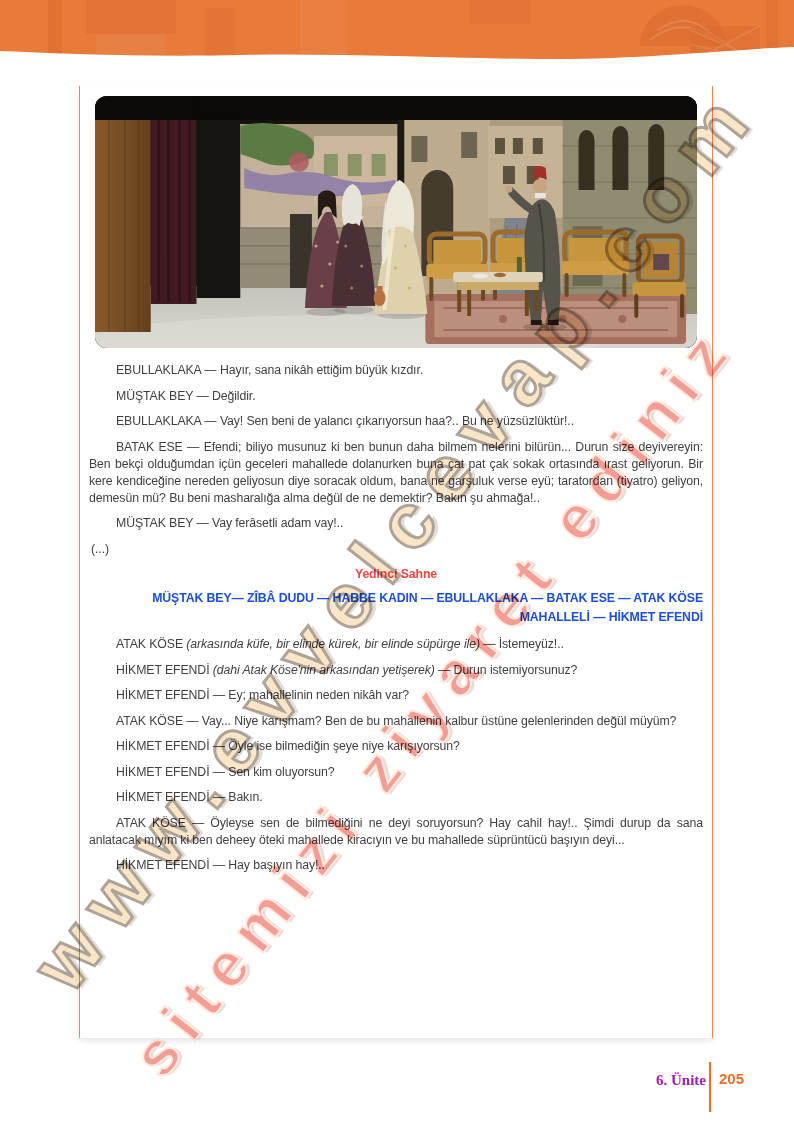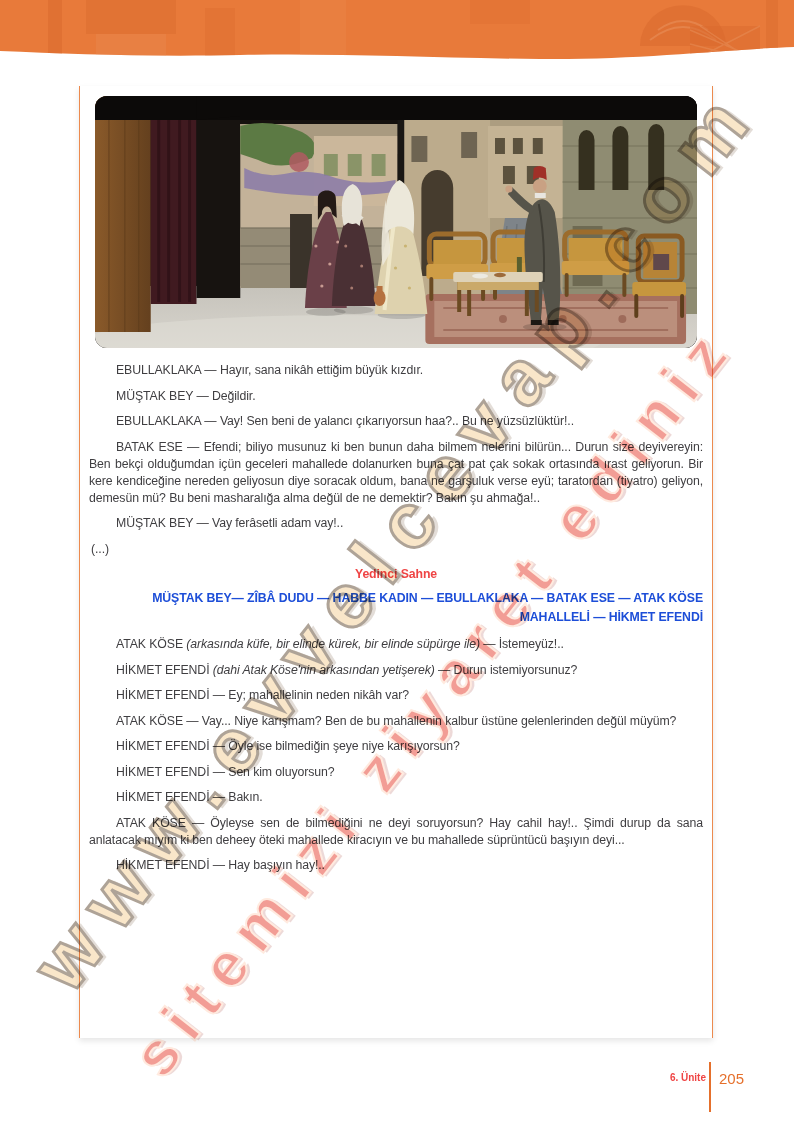--- a/index.html
+++ b/index.html
@@ -41,29 +41,29 @@
   }
   .dialogue p.cast{
     text-align:right;text-indent:0;font-weight:bold;color:#1d4ed8;
     line-height:19px;margin-bottom:9px;
   }
   .dialogue .dir{}
 
   
   .footer-unit{
     position:absolute;top:1072px;right:88px;z-index:3;
-    font-size:10px;font-weight:600;color:#ef4444;
+    font-size:15px;font-weight:600;color:#a21caf;font-family:Liberation Serif, serif;
   }
   .footer-divider{
     position:absolute;left:709px;top:1062px;width:2px;height:50px;
     background:#e5702c;z-index:3;
   }
   .footer-page{
     position:absolute;left:719px;top:1070px;z-index:3;
-    font-size:15px;font-weight:normal;color:#e5702c;
+    font-size:15px;font-weight:bold;color:#e5702c;
   }
 
   
   .wm{
     position:absolute;font-weight:bold;white-space:nowrap;
     pointer-events:none;z-index:40;transform-origin:0 0;
     mix-blend-mode:multiply;
   }
   .wm1{
     left:14px;top:952px;transform:rotate(-52deg);

